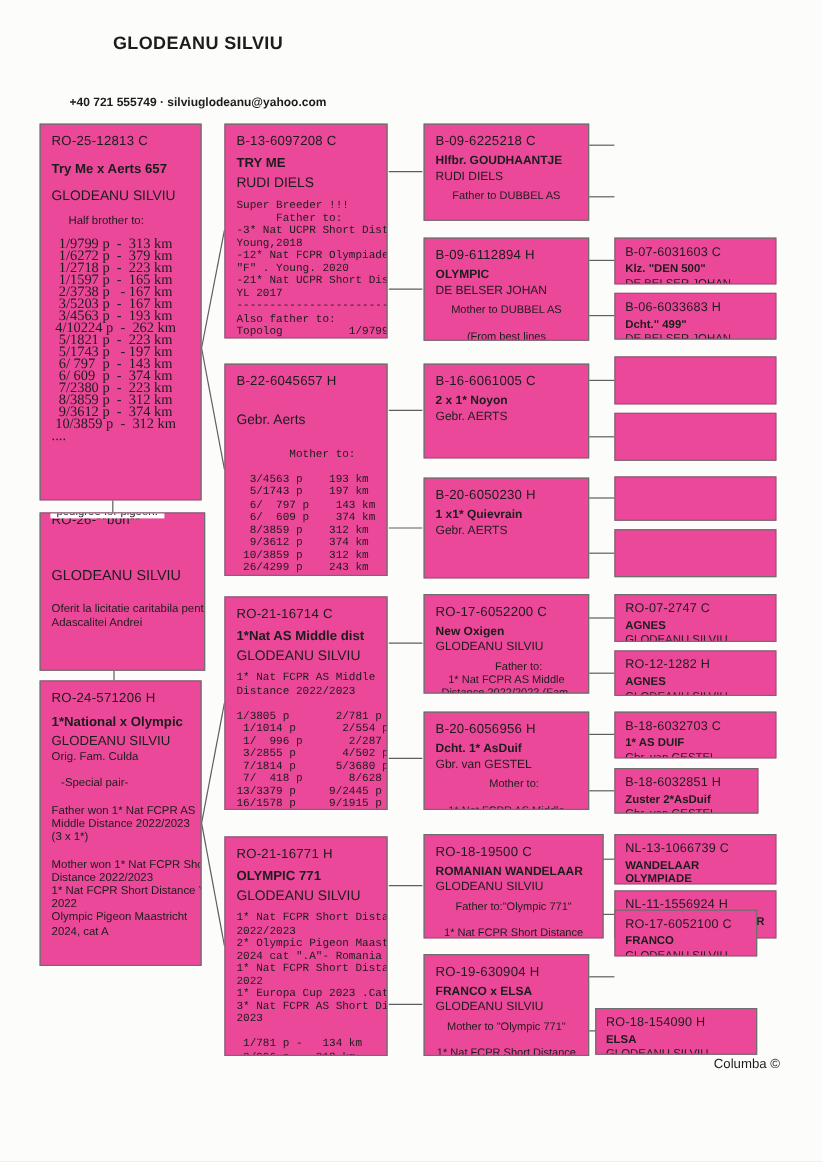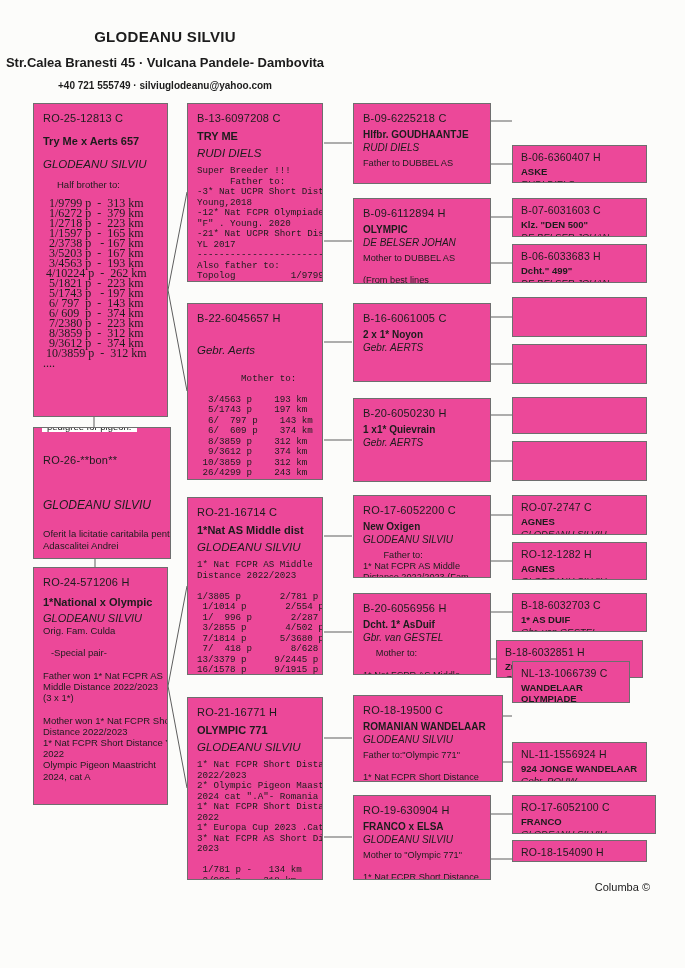--- a/index.html
+++ b/index.html
@@ -12,44 +12,44 @@
   .hdr{position:absolute;left:0;width:330px;text-align:center;font-weight:bold;}
   #hdr-name{top:28px;font-size:15px;letter-spacing:.3px;}
   #hdr-addr{top:55px;font-size:13px;}
   #hdr-contact{top:80px;font-size:10px;}
   .pbox{
     position:absolute;box-sizing:border-box;background:#ec4899;
     border:1px solid #6e6e6e;padding:8px 9px 5px;overflow:hidden;
   }
   .ring{font-size:11px;letter-spacing:.2px;}
   .name{font-size:11px;font-weight:bold;}
-  .owner{font-size:11.5px;font-style:italic;}
+  .owner{font-size:11.5px;}
   .lines{font-size:9.2px;line-height:10.4px;white-space:pre;}
   
   .g2 .ring{margin-bottom:6px;}
   .g2 .name{margin-bottom:5px;}
   .g2 .owner{margin-bottom:7px;}
   .g2 .lines{line-height:10.5px;font-family:Liberation Mono, monospace;}
   
   .g3 .ring{margin-bottom:5px;}
   .g3 .name{font-size:10px;margin-bottom:2px;}
   .g3 .owner{font-size:10px;margin-bottom:5px;}
-  .g3 .lines{line-height:10.8px;}
+  .g3 .lines{line-height:10.8px;text-align:center;}
   
   .g4{padding:5px 8px;}
   .g4 .ring{font-size:10.5px;margin-bottom:3px;}
   .g4 .name{font-size:9.5px;margin-bottom:1px;}
   .g4 .owner{font-size:9.5px;}
   
   .father .ring{margin-bottom:11px;}
   .father .name{margin-bottom:11px;}
   .father .owner{margin-bottom:0;}
   .father .sub{font-size:9.5px;margin:9px 0 8px 14px;}
   .father .lines{font-size:12px;line-height:10px;font-family:Liberation Serif, serif;}
-  .subject{padding-top:26px;}
+  .subject{padding-top:0;}
   .subject .ring{margin-bottom:32px;}
   .subject .owner{font-size:12px;margin-bottom:16px;}
   .subject .note{font-size:9.5px;line-height:12px;white-space:pre;}
   .legend{
     position:absolute;top:-7px;left:8px;background:#fff;
     padding:0 5px;font-size:9.5px;white-space:nowrap;
   }
   .mother .ring{margin-bottom:8px;}
   .mother .name{margin-bottom:4px;}
   .mother .owner{margin-bottom:1px;font-size:11px;}
@@ -57,21 +57,20 @@
   #connectors{position:absolute;left:0;top:0;pointer-events:none;}
   #connectors line{stroke:#5e5e5e;stroke-width:1;}
   #brand{position:absolute;left:555px;top:881px;width:95px;text-align:right;font-size:11px;}
 </style>
 </head>
 <body>
 
 <div id="page">
 
   <div id="hdr-name" class="hdr">GLODEANU SILVIU</div>
-  <div id="hdr-addr" class="hdr">Str.Calea Branesti 45  ·  Vulcana Pandele- Dambovita</div>
   <div id="hdr-contact" class="hdr">+40 721 555749  ·  silviuglodeanu@yahoo.com</div>
 
   <svg id="connectors" width="685" height="968">
     <line x1="94" y1="417" x2="94" y2="427"></line>
     <line x1="95" y1="559" x2="95" y2="567"></line>
     <line x1="168" y1="290" x2="187" y2="192"></line>
     <line x1="168" y1="290" x2="187" y2="391"></line>
     <line x1="168" y1="686" x2="187" y2="586"></line>
     <line x1="168" y1="686" x2="187" y2="788"></line>
     <line x1="324" y1="143" x2="352" y2="143"></line>
@@ -280,25 +279,20 @@
 
   <div class="pbox g3" style="left:353px;top:795px;width:138px;height:85px">
     <div class="ring">RO-19-630904 H</div>
     <div class="name">FRANCO x ELSA</div>
     <div class="owner">GLODEANU SILVIU</div>
     <div class="lines">Mother to "Olympic 771"
 
 1* Nat FCPR Short Distance</div>
   </div>
 
-  <div class="pbox g4" style="left:512px;top:145px;width:135px;height:38px">
-    <div class="ring">B-06-6360407 H</div>
-    <div class="name"> ASKE</div>
-    <div class="owner">RUDI DIELS</div>
-  </div>
   <div class="pbox g4" style="left:512px;top:198px;width:135px;height:39px">
     <div class="ring">B-07-6031603 C</div>
     <div class="name">Klz. "DEN 500"</div>
     <div class="owner">DE BELSER JOHAN</div>
   </div>
   <div class="pbox g4" style="left:512px;top:244px;width:135px;height:39px">
     <div class="ring">B-06-6033683 H</div>
     <div class="name">Dcht." 499"</div>
     <div class="owner">DE BELSER JOHAN</div>
   </div>
@@ -314,40 +308,40 @@
   <div class="pbox g4" style="left:512px;top:542px;width:135px;height:38px">
     <div class="ring">RO-12-1282 H</div>
     <div class="name"> AGNES</div>
     <div class="owner">GLODEANU SILVIU</div>
   </div>
   <div class="pbox g4" style="left:512px;top:593px;width:135px;height:39px">
     <div class="ring">B-18-6032703 C</div>
     <div class="name">1* AS DUIF</div>
     <div class="owner">Gbr. van  GESTEL</div>
   </div>
-  <div class="pbox g4" style="left:496px;top:640px;width:147px;height:38px">
+  <div class="pbox g4" style="left:512px;top:640px;width:120px;height:38px">
     <div class="ring">B-18-6032851 H</div>
     <div class="name">Zuster 2*AsDuif</div>
     <div class="owner">Gbr. van  GESTEL</div>
   </div>
-  <div class="pbox g4" style="left:512px;top:661px;width:118px;height:42px">
+  <div class="pbox g4" style="left:512px;top:695px;width:135px;height:42px">
     <div class="ring">NL-13-1066739 C</div>
     <div class="name">WANDELAAR OLYMPIADE</div>
 
   </div>
   <div class="pbox g4" style="left:512px;top:742px;width:135px;height:40px">
     <div class="ring">NL-11-1556924 H</div>
     <div class="name">924 JONGE WANDELAAR</div>
     <div class="owner">Gebr. POUW</div>
   </div>
-  <div class="pbox g4" style="left:512px;top:795px;width:144px;height:39px">
+  <div class="pbox g4" style="left:512px;top:758px;width:119px;height:39px">
     <div class="ring">RO-17-6052100 C</div>
     <div class="name"> FRANCO</div>
     <div class="owner">GLODEANU SILVIU</div>
   </div>
-  <div class="pbox g4" style="left:512px;top:840px;width:135px;height:22px">
+  <div class="pbox g4" style="left:496px;top:840px;width:135px;height:39px">
     <div class="ring">RO-18-154090 H</div>
     <div class="name">  ELSA</div>
     <div class="owner">GLODEANU SILVIU</div>
   </div>
 
   <div id="brand">Columba ©</div>
 </div>
 
 </body></html>

